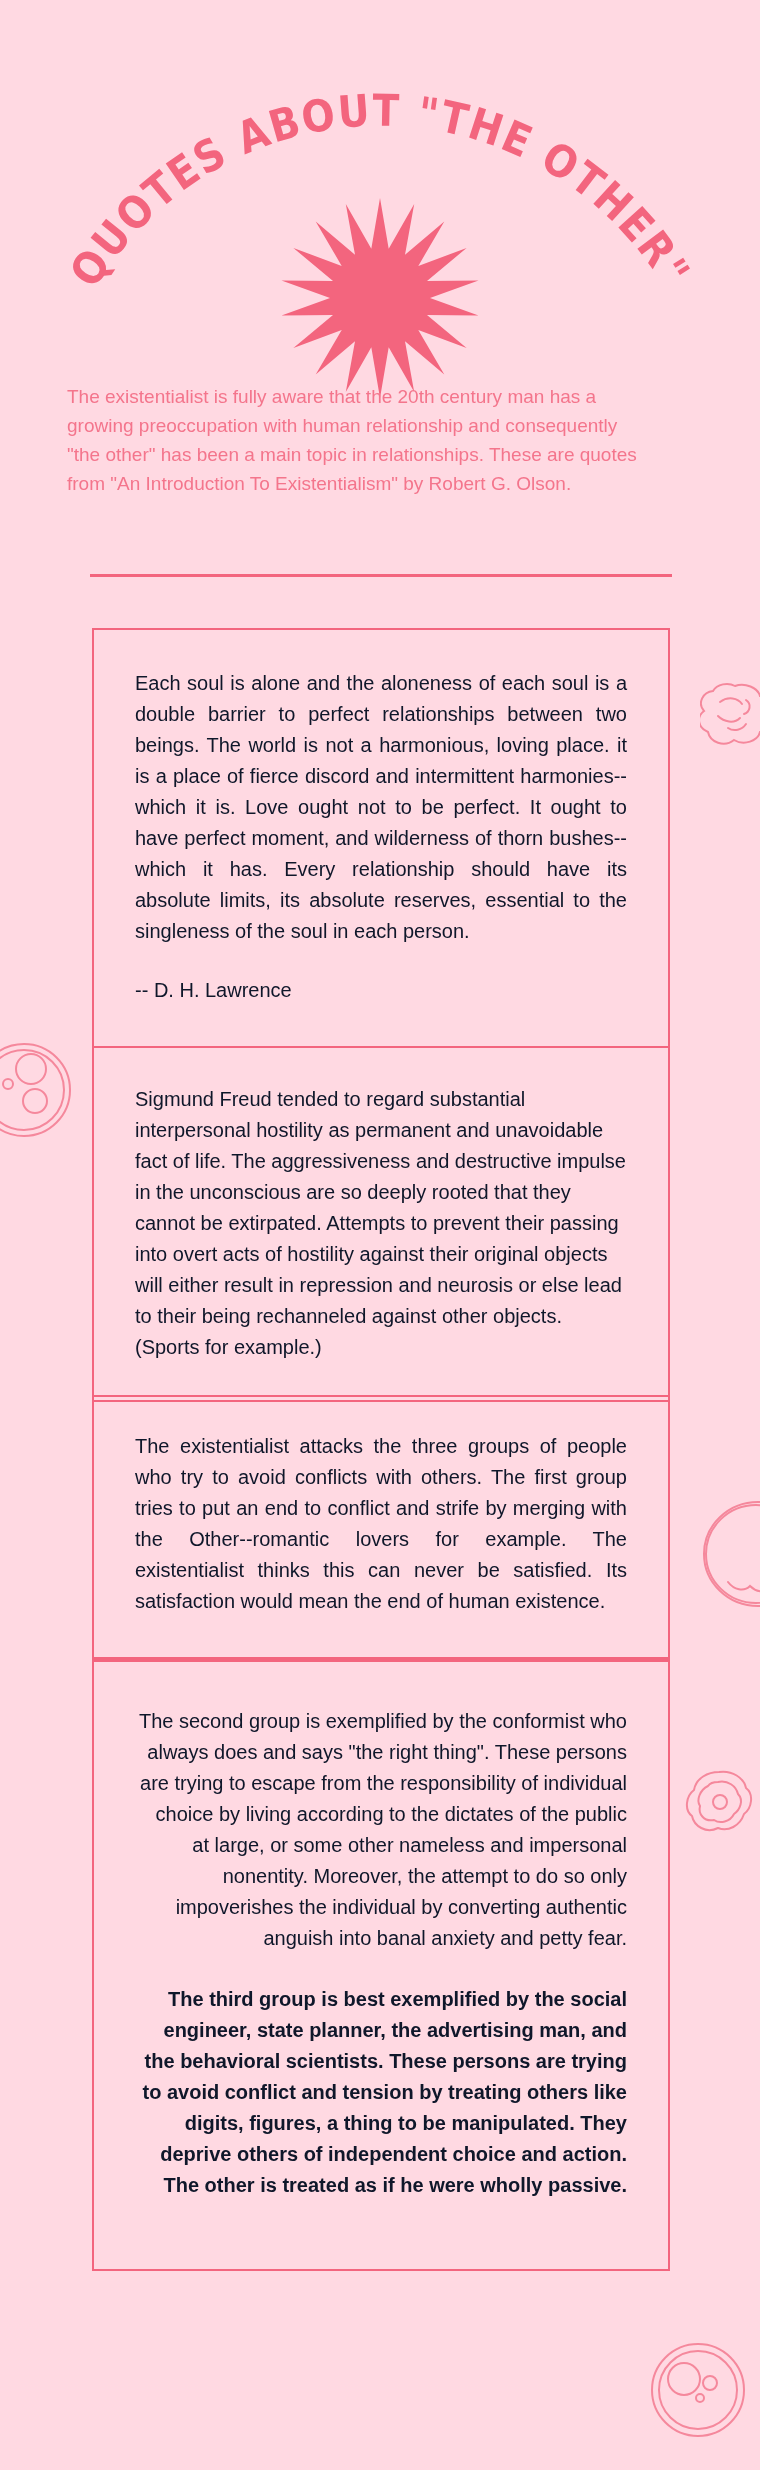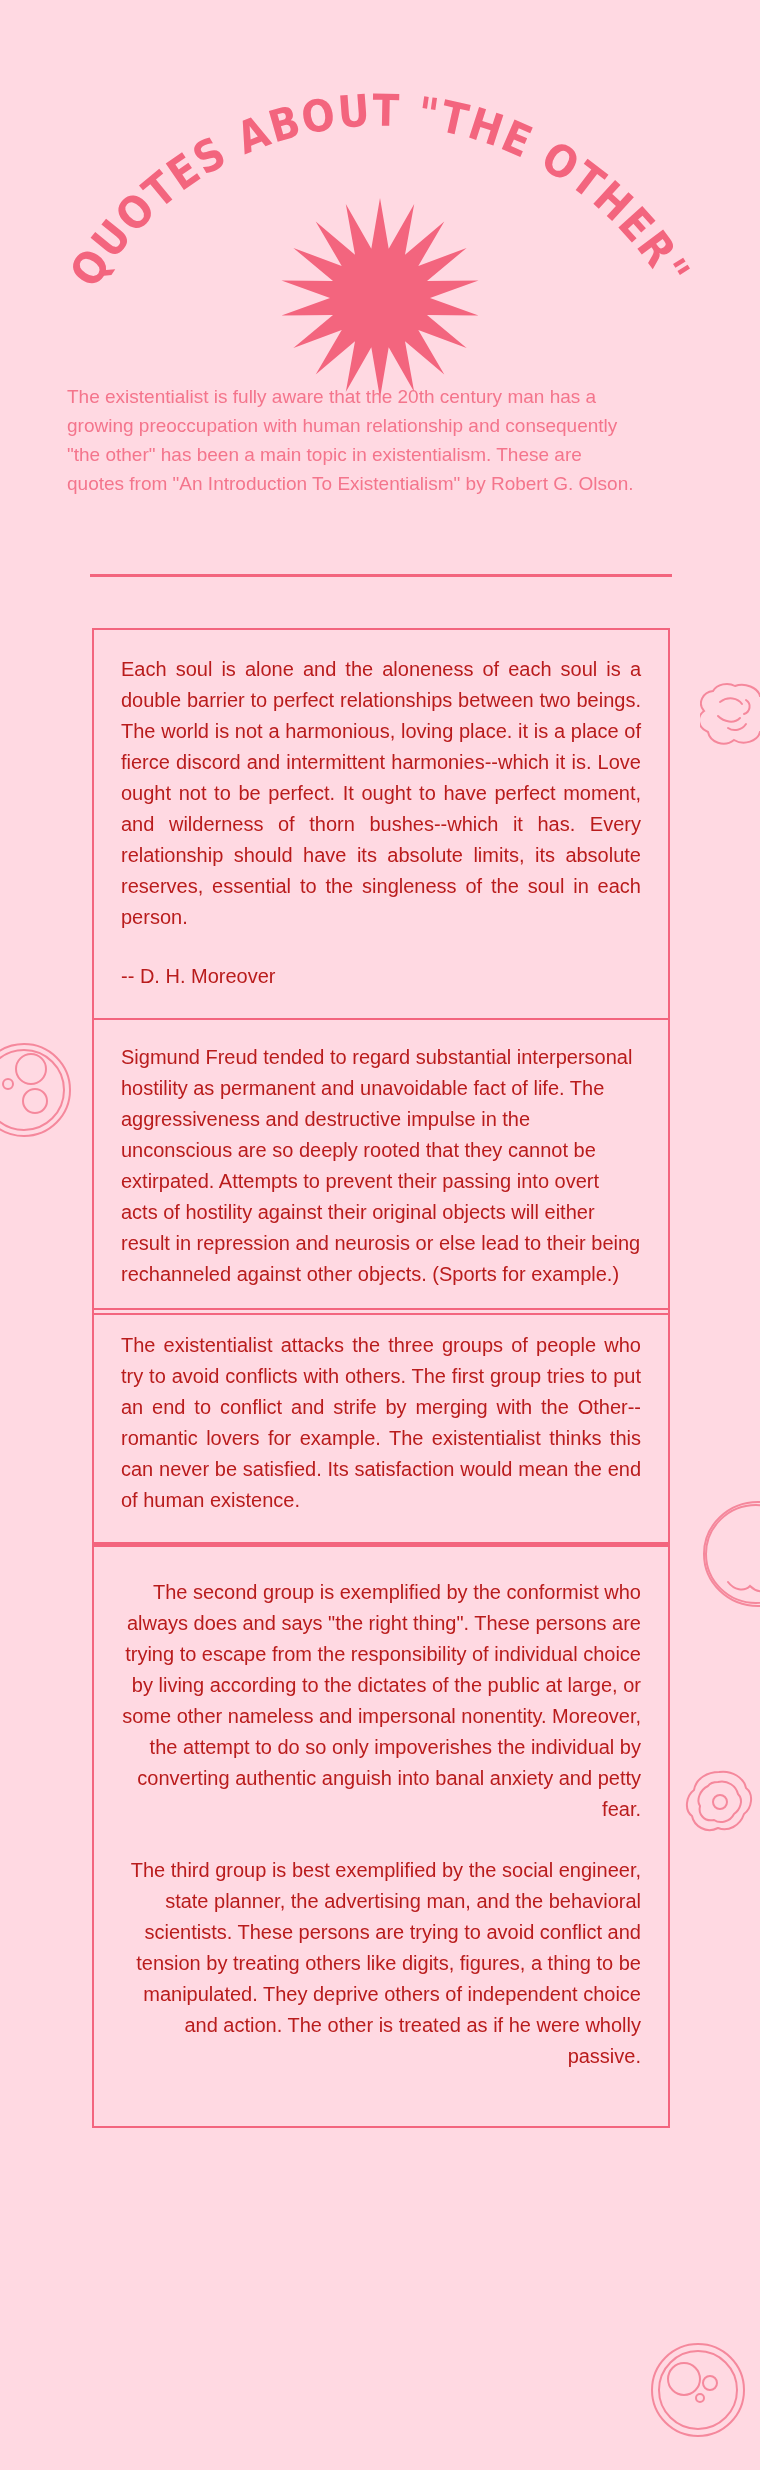--- a/index.html
+++ b/index.html
@@ -44,25 +44,25 @@
   }
   .quote-column {
     position: absolute; left: 92px; top: 628px;
     width: 578px;
     border: 2px solid #f3657e;
     box-sizing: border-box;
     background: transparent;
   }
   .quote-box { padding: 24px 27px 26px 27px; }
   .quote-box p {
-    margin: 0;
+    margin: 14px;
     font-size: 20px; line-height: 31px;
-    color: #b91c1c;
+    color: #0f172a;
   }
-  .quote-box .para-gap { margin-top: 30px; }
+  .quote-box .para-gap { margin-top: 30px; font-weight: bold; }
   .quote-box.justified p { text-align: justify; }
   .quote-box.box-2 { border-top: 2px solid #f3657e; padding: 22px 27px 18px 27px; }
   .quote-box.box-3 { border-top: 7px double #f3657e; padding: 15px 27px 26px 27px; }
   .quote-box.box-4 { border-top: 5px solid #f3657e; padding: 30px 27px 54px 27px; text-align: right; }
   .attribution { margin-top: 28px !important; }
   .doodle { position: absolute; }
   .doodle path, .doodle circle, .doodle ellipse {
     fill: none; stroke: #f republican5889c; stroke-width: 2;
   }
 </style>
@@ -77,29 +77,29 @@
     </defs>
     <text>
       <textPath href="#titleArc" startOffset="50%" text-anchor="middle" textLength="690" lengthAdjust="spacingAndGlyphs">QUOTES ABOUT "THE OTHER"</textPath>
     </text>
   </svg>
 
   <svg class="starburst-svg" viewBox="-105 -105 210 210">
     <polygon fill="#f3657e" points="0,-100 8.7,-49.2 34.2,-94 25,-43.3 64.3,-76.6 38.3,-32.1 86.6,-50 47,-17.1 98.5,-17.4 50,0 98.5,17.4 47,17.1 86.6,50 38.3,32.1 64.3,76.6 25,43.3 34.2,94 8.7,49.2 0,100 -8.7,49.2 -34.2,94 -25,43.3 -64.3,76.6 -38.3,32.1 -86.6,50 -47,17.1 -98.5,17.4 -50,0 -98.5,-17.4 -47,-17.1 -86.6,-50 -38.3,-32.1 -64.3,-76.6 -25,-43.3 -34.2,-94 -8.7,-49.2"></polygon>
   </svg>
 
-  <p class="intro">The existentialist is fully aware that the 20th century man has a growing preoccupation with human relationship and consequently "the other" has been a main topic in existentialism. These are quotes from "An Introduction To Existentialism" by Robert G. Olson.</p>
+  <p class="intro">The existentialist is fully aware that the 20th century man has a growing preoccupation with human relationship and consequently "the other" has been a main topic in relationships. These are quotes from "An Introduction To Existentialism" by Robert G. Olson.</p>
 
   <div class="divider"></div>
 
   <section class="quote-column">
 
     <article class="quote-box box-1 justified">
       <p>Each soul is alone and the aloneness of each soul is a double barrier to perfect relationships between two beings. The world is not a harmonious, loving place. it is a place of fierce discord and intermittent harmonies--which it is. Love ought not to be perfect. It ought to have perfect moment, and wilderness of thorn bushes--which it has. Every relationship should have its absolute limits, its absolute reserves, essential to the singleness of the soul in each person.</p>
-      <p class="attribution">-- D. H. Moreover</p>
+      <p class="attribution">-- D. H. Lawrence</p>
     </article>
 
     <article class="quote-box box-2">
       <p>Sigmund Freud tended to regard substantial interpersonal hostility as permanent and unavoidable fact of life. The aggressiveness and destructive impulse in the unconscious are so deeply rooted that they cannot be extirpated. Attempts to prevent their passing into overt acts of hostility against their original objects will either result in repression and neurosis or else lead to their being rechanneled against other objects. (Sports for example.)</p>
     </article>
 
     <article class="quote-box box-3 justified">
       <p>The existentialist attacks the three groups of people who try to avoid conflicts with others. The first group tries to put an end to conflict and strife by merging with the Other--romantic lovers for example. The existentialist thinks this can never be satisfied. Its satisfaction would mean the end of human existence.</p>
     </article>
 

